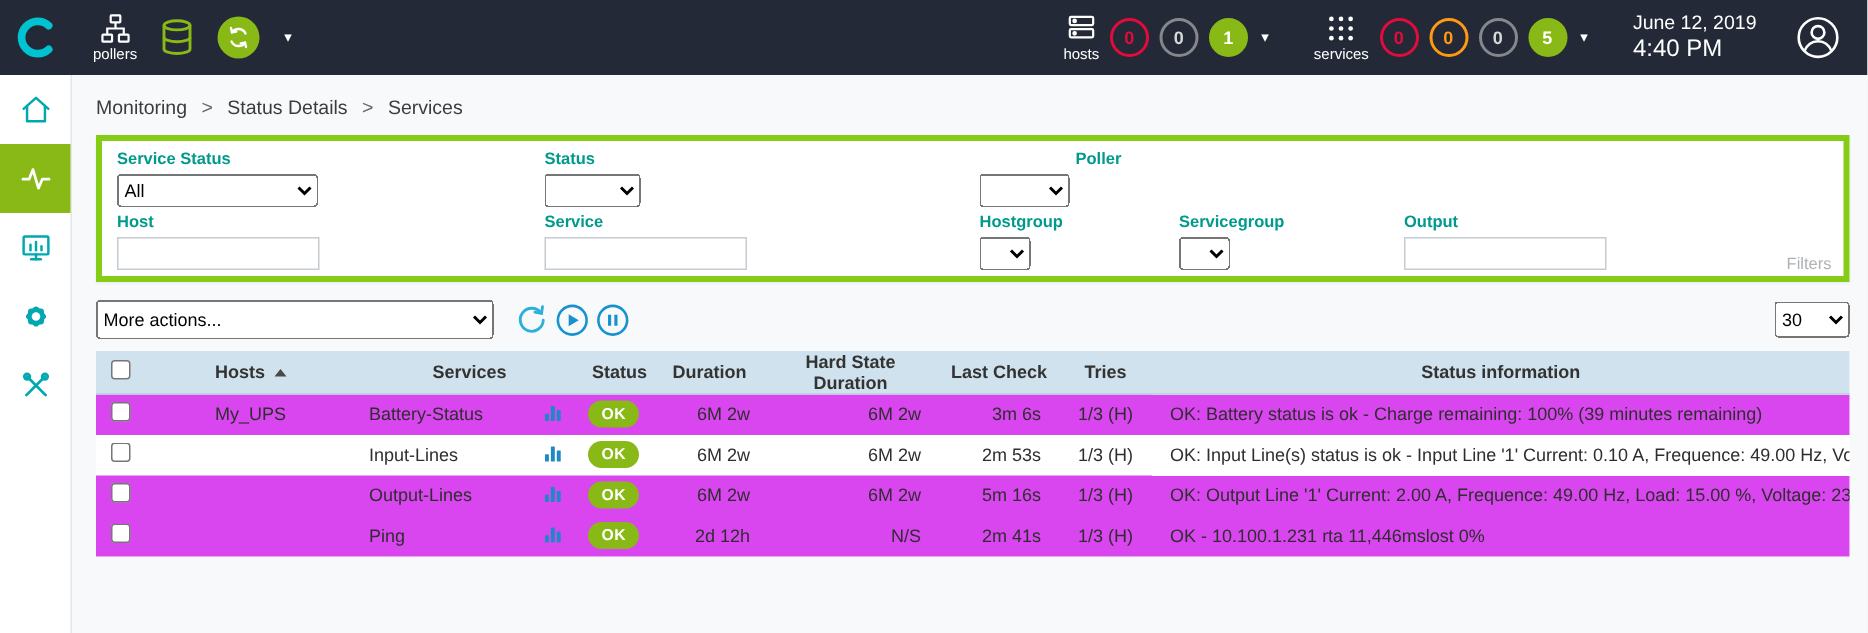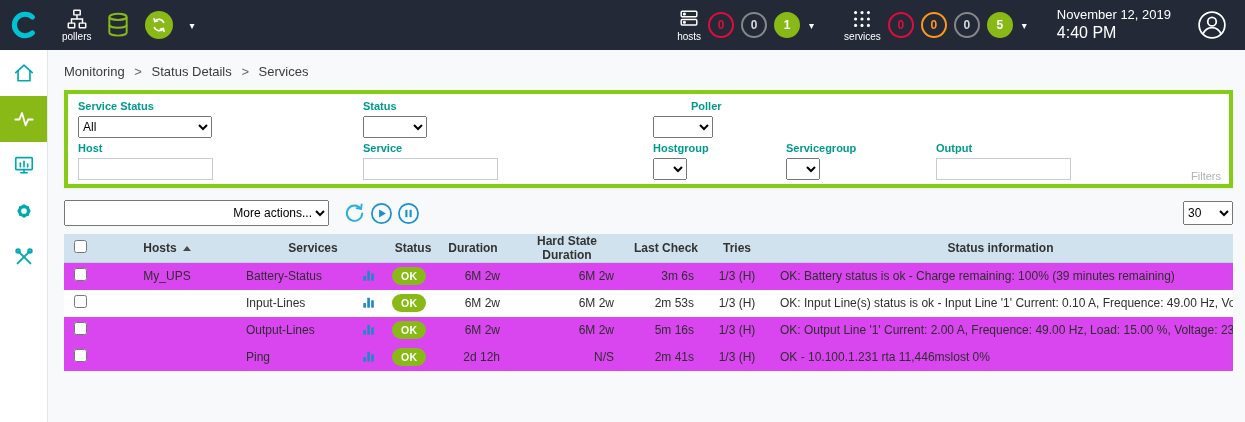--- a/index.html
+++ b/index.html
@@ -64,21 +64,21 @@
   .flabel { position:absolute; font-size:11px; font-weight:bold; color:#009a8d; }
   .fselect { position:absolute; height:22px; font-size:12px; font-family:"Liberation Sans",sans-serif; }
   .finput {
     position:absolute; height:22px; font-size:12px; border:1px solid #c6ccd2;
     background:#fff; padding:0 5px; font-family:"Liberation Sans",sans-serif;
   }
   .filters-caption { position:absolute; right:8px; bottom:2px; font-size:11px; color:#aeb2b5; }
 
   
   .toolbar { margin:12px 12px 8px 16px; display:flex; align-items:center; }
-  .more-actions { width:265px; height:26px; font-size:12px; font-family:"Liberation Sans",sans-serif;text-align:right; }
+  .more-actions { width:265px; height:26px; font-size:12px; font-family:"Liberation Sans",sans-serif; }
   .tool-icons { display:flex; align-items:center; gap:4px; margin-left:14px; }
   .tool-icon { display:inline-flex; cursor:pointer; }
   .tool-icon svg { width:23px; height:23px; }
   .page-size { margin-left:auto; width:50px; height:24px; font-size:12px; font-family:"Liberation Sans",sans-serif; }
 
   
   table.svc { margin:0 12px 0 16px; width:calc(100% - 28px); border-collapse:collapse; table-layout:fixed; background:#fff; font-size:12px; }
   table.svc thead th {
     background:#cfe2ed; color:#333; font-weight:bold; height:27px;
     padding:0 4px; border-bottom:1px solid #bcd2df; cursor:pointer;
@@ -180,21 +180,21 @@
       <span class="tb-label">services</span>
     </div>
     <span class="badge critical">0</span>
     <span class="badge warning">0</span>
     <span class="badge unknown">0</span>
     <span class="badge ok">5</span>
     <span class="chev">▾</span>
   </div>
 
   <div class="clock">
-    <div class="date">November 12, 2019</div>
+    <div class="date">June 12, 2019</div>
     <div class="time">4:40 PM</div>
   </div>
 
   <div class="profile">
     <svg width="30" height="30" viewBox="0 0 24 24" fill="none" stroke="#fff" stroke-width="1.4">
       <circle cx="12" cy="12" r="10.3"></circle>
       <circle cx="12" cy="9.3" r="3.4"></circle>
       <path d="M4.8 19.2 c1.6 -3.8 4.2 -5.2 7.2 -5.2 s5.6 1.4 7.2 5.2"></path>
     </svg>
   </div>
@@ -253,21 +253,21 @@
     <label class="flabel" style="left:10px; top:6px;">Service Status</label>
     <select class="fselect" style="left:10px; top:22px; width:134px;">
       <option>All</option>
     </select>
 
     <label class="flabel" style="left:295px; top:6px;">Status</label>
     <select class="fselect" style="left:295px; top:22px; width:64px;">
       <option></option>
     </select>
 
-    <label class="flabel" style="left:585px; top:6px;padding-left:38px;">Poller</label>
+    <label class="flabel" style="left:611px; top:6px;padding-left:38px;">Poller</label>
     <select class="fselect" style="left:585px; top:22px; width:60px;">
       <option></option>
     </select>
 
     <label class="flabel" style="left:10px; top:48px;">Host</label>
     <input class="finput" style="left: 10px; top: 64px; width: 135px;" value="">
 
     <label class="flabel" style="left:295px; top:48px;">Service</label>
     <input class="finput" style="left: 295px; top: 64px; width: 135px;" value="">
 

